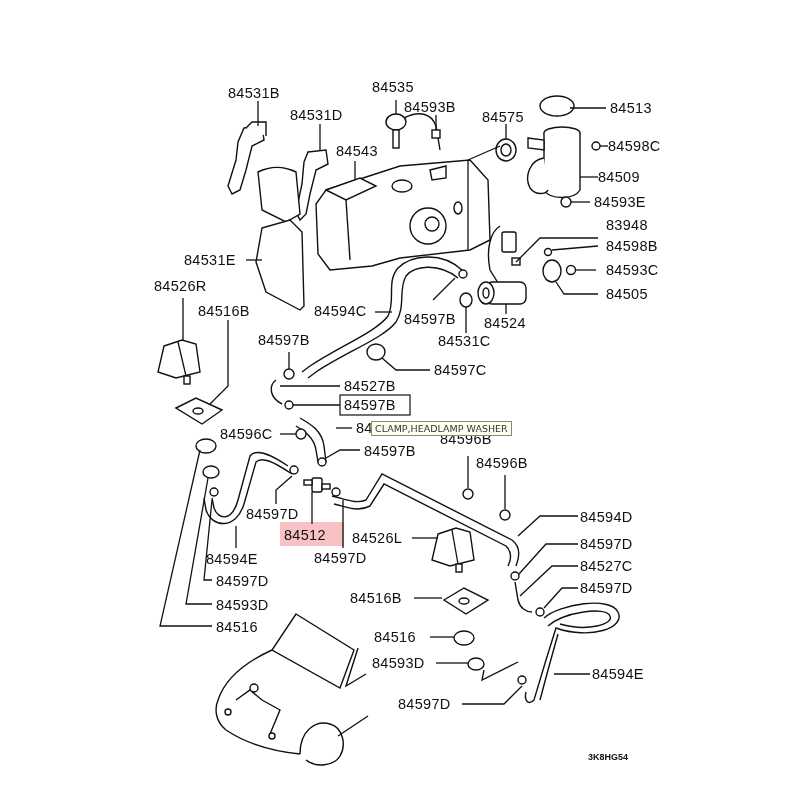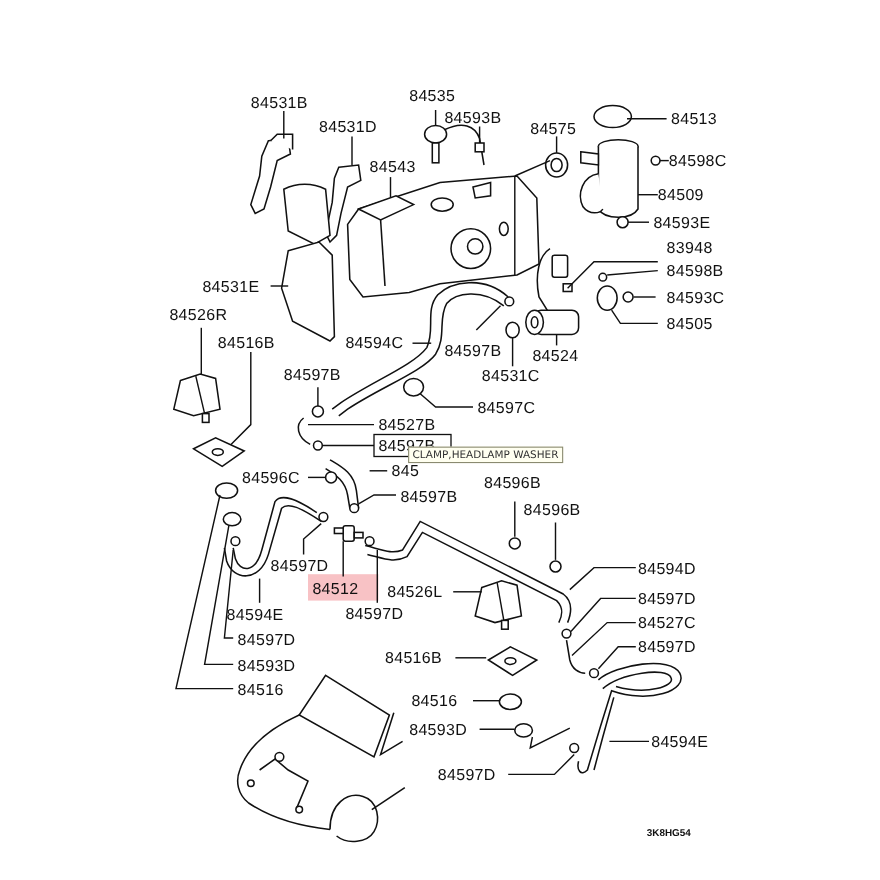--- a/index.html
+++ b/index.html
@@ -3,21 +3,21 @@
 <meta charset="utf-8">
 <style>
   html, body { margin:0; padding:0; background:#ffffff; }
   body { width:800px; height:800px; position:relative; overflow:hidden; font-family:"Liberation Sans", sans-serif; }
   #diagram { position:absolute; left:0; top:0; width:800px; height:800px; }
   .lbl { font-family:"Liberation Sans", sans-serif; font-size:14.5px; fill:#111; letter-spacing:0.3px; }
   .ln { stroke:#111; stroke-width:1.3; fill:none; }
   .part { stroke:#111; stroke-width:1.4; fill:#fff; }
   .hose { stroke:#111; stroke-width:1.4; fill:none; }
   .code { font-family:"Liberation Sans", sans-serif; font-size:9px; font-weight:bold; fill:#111; }
-  .tooltip { position:absolute; left:371px; top:406px; padding:1px 3px; background:#fffff0; border:1px solid #8a8a70; font-family:"DejaVu Sans", sans-serif; font-size:9.5px; color:#333; white-space:nowrap; }
+  .tooltip { position:absolute; left:371px; top:421px; padding:1px 3px; background:#fffff0; border:1px solid #8a8a70; font-family:"DejaVu Sans", sans-serif; font-size:9.5px; color:#333; white-space:nowrap; }
   .hl { position:absolute; left:280px; top:522px; width:64px; height:24px; background:#f7b7bb; opacity:0.85; }
 </style>
 </head>
 <body>
 
 <div class="hl" style="background: rgb(247, 183, 187);"></div>
 
 <svg id="diagram" viewBox="0 0 800 800" xmlns="http://www.w3.org/2000/svg">
 
   <g>

